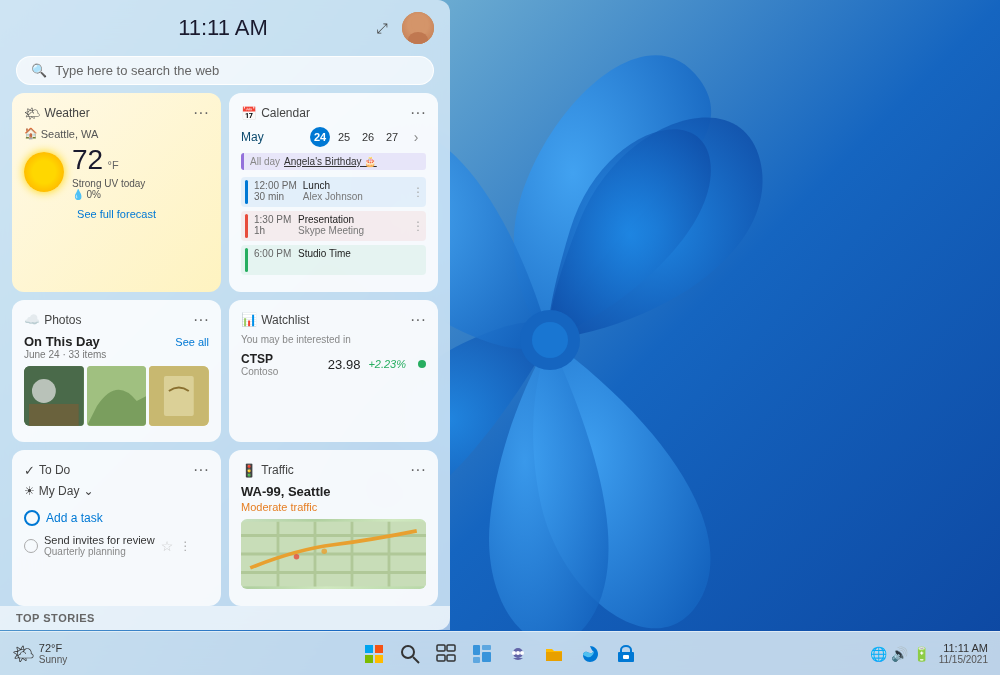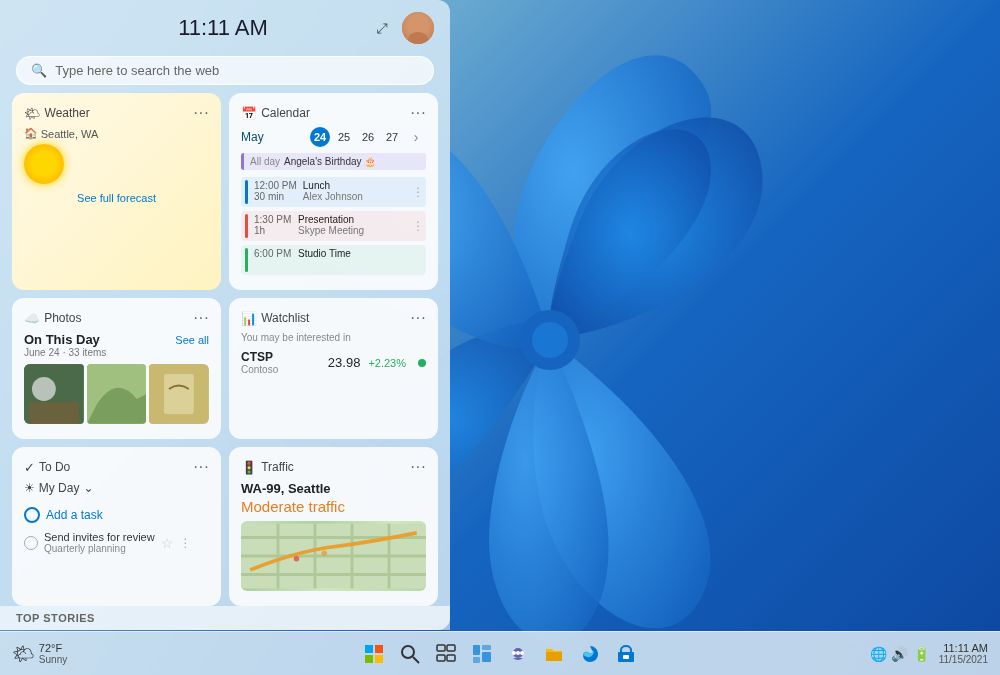--- a/index.html
+++ b/index.html
@@ -403,20 +403,21 @@
       padding: 2px 4px;
       border-radius: 3px;
     }
 
     .stock-change.negative {
       color: #c0392b;
     }
 
     .stock-change.positive {
       color: #27ae60;
+      font-style: italic;
     }
 
     .stock-dot {
       width: 8px;
       height: 8px;
       border-radius: 50%;
       margin-left: 4px;
     }
 
     .interested-label {
@@ -499,21 +500,21 @@
     }
 
     .traffic-title {
       font-size: 13px;
       font-weight: 600;
       color: #222;
       margin-bottom: 2px;
     }
 
     .traffic-status {
-      font-size: 15px;
+      font-size: 11px;
       color: #e67e22;
       margin-bottom: 6px;
     }
 
     .map-area {
       height: 70px;
       background: linear-gradient(135deg, #c8e0c0 0%, #b0d0a0 30%, #d0e8c0 60%, #b8d8a8 100%);
       border-radius: 6px;
       position: relative;
       overflow: hidden;
@@ -677,20 +678,31 @@
           <span>Weather</span>
         </div>
         <div class="widget-more">···</div>
       </div>
       <div class="weather-location">
         <span>🏠</span>
         <span>Seattle, WA</span>
       </div>
       <div class="weather-main">
         <div class="sun-icon"></div>
+        <div>
+          <div>
+            <span style="font-size:28px;font-weight:300;color:#1a1a2e;">72</span>
+            <span class="weather-unit">°F</span>
+          </div>
+          <div class="weather-desc">Strong UV today</div>
+          <div class="weather-rain">
+            <span>💧</span>
+            <span>0%</span>
+          </div>
+        </div>
       </div>
       <div class="weather-forecast">See full forecast</div>
     </div>
 
     <div class="widget calendar-widget">
       <div class="widget-header">
         <div class="widget-title">
           <span class="widget-icon">📅</span>
           <span>Calendar</span>
         </div>
@@ -703,21 +715,21 @@
           <div class="cal-date">25</div>
           <div class="cal-date">26</div>
           <div class="cal-date">27</div>
           <div class="cal-date" style="font-size:14px;color:#888;">›</div>
         </div>
       </div>
       <div class="cal-events">
 
         <div class="allday-event">
           <span style="font-size:10px;color:#888;text-align:right;">All day</span>
-          <span style="font-size:10px;color:#333;">Angela's Birthday 🎂</span>
+          <span style="font-size:10px;color:#333;text-decoration:underline;">Angela's Birthday 🎂</span>
         </div>
 
         <div class="cal-event" style="background:rgba(0,120,212,0.08);">
           <div class="cal-event-bar" style="background:#0078d4;"></div>
           <div>
             <div class="cal-event-time">12:00 PM</div>
             <div class="cal-event-time">30 min</div>
           </div>
           <div>
             <div class="cal-event-name">Lunch</div>

